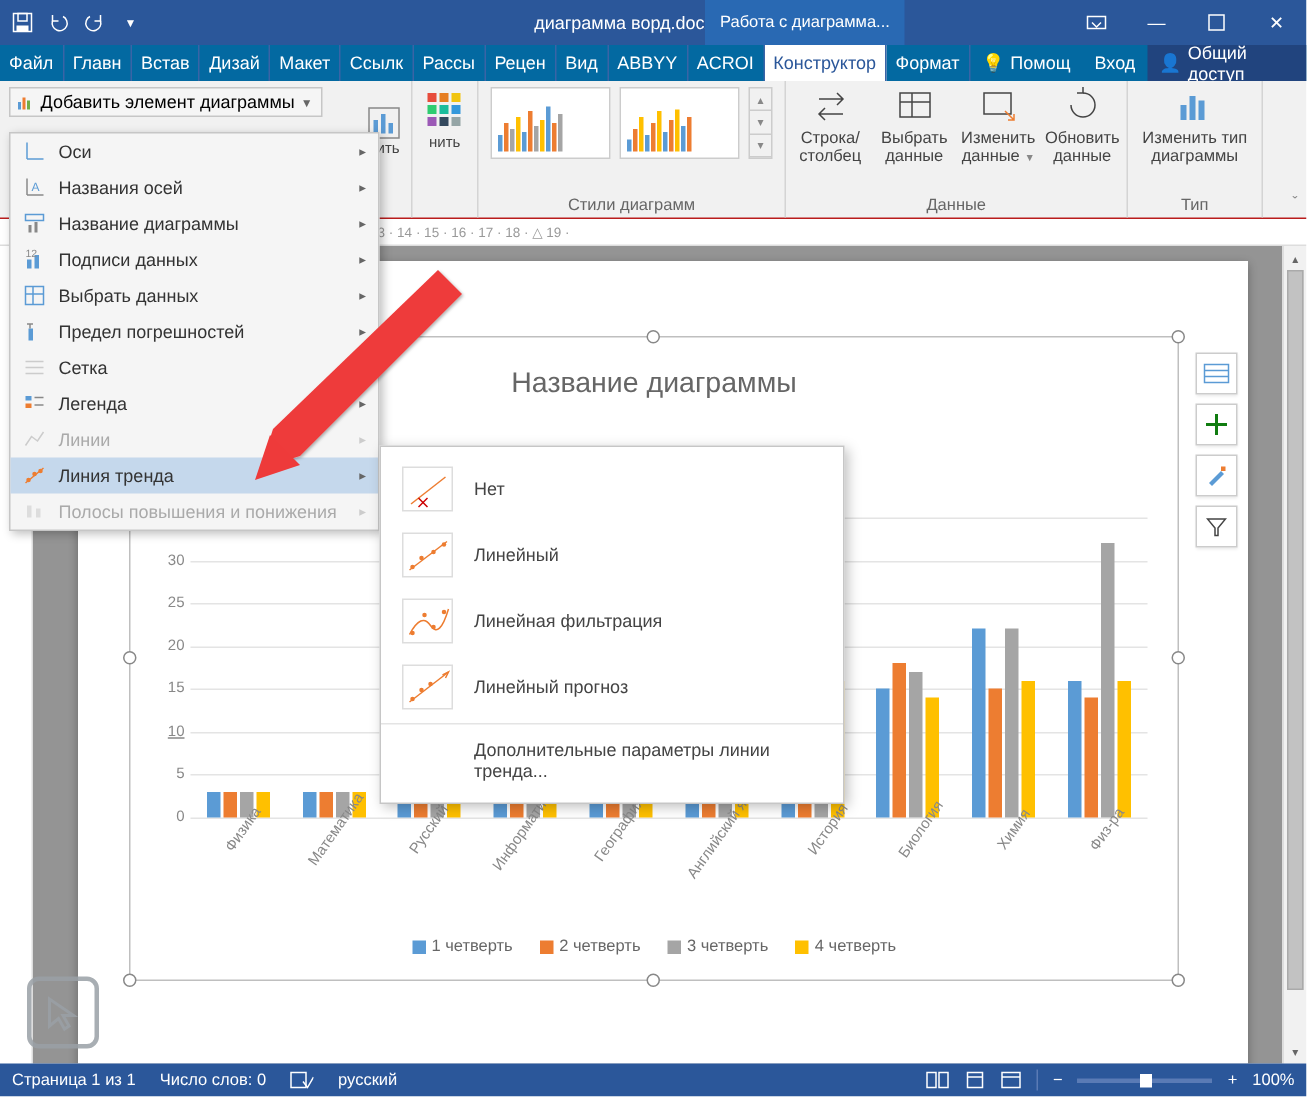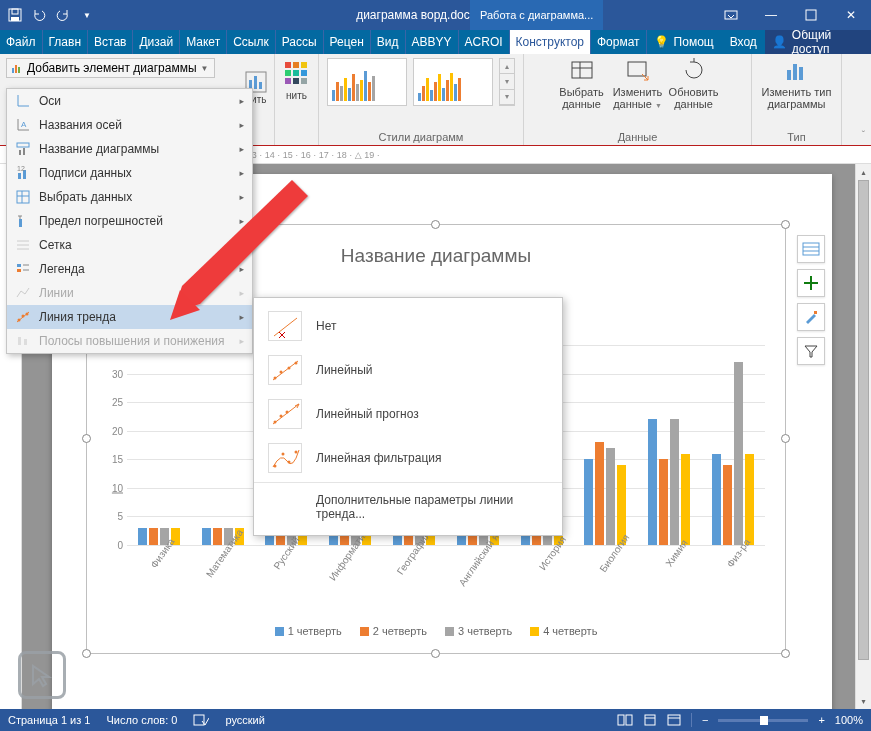--- a/index.html
+++ b/index.html
@@ -274,20 +274,28 @@
           <div>▾</div>
           <div>▾</div>
         </div>
     </div>
     <div class="lbl">Стили диаграмм</div>
   </div>
   <div class="rgroup data">
     <div class="data-row">
       <div class="rbtn">
           <svg class="ico" viewBox="0 0 28 28">
+            <path d="M6 10 L22 10 M18 6 L22 10 L18 14" stroke="#444" fill="none"></path>
+            <path d="M22 20 L6 20 M10 16 L6 20 L10 24" stroke="#444" fill="none"></path>
+          </svg>
+          <span>Строка/</span>
+          <span>столбец</span>
+        </div>
+      <div class="rbtn">
+          <svg class="ico" viewBox="0 0 28 28">
             <rect x="4" y="6" width="20" height="16" fill="none" stroke="#444"></rect>
             <line x1="4" y1="12" x2="24" y2="12" stroke="#444"></line>
             <line x1="12" y1="6" x2="12" y2="22" stroke="#444"></line>
           </svg>
           <span>Выбрать</span>
           <span>данные</span>
         </div>
       <div class="rbtn">
           <svg class="ico" viewBox="0 0 28 28">
             <rect x="4" y="6" width="18" height="14" fill="none" stroke="#444"></rect>
@@ -620,39 +628,39 @@
           <circle cx="27" cy="7" r="1.5" fill="#ed7d31"></circle>
           <line x1="4" y1="24" x2="29" y2="5" stroke="#ed7d31"></line>
         </svg>
       </div>
       <span>Линейный</span>
     </div>
   <div class="sm-item">
       <div class="icn">
         <svg width="34" height="30">
           <circle cx="6" cy="22" r="1.5" fill="#ed7d31"></circle>
+          <circle cx="14" cy="10" r="1.5" fill="#ed7d31"></circle>
+          <circle cx="20" cy="18" r="1.5" fill="#ed7d31"></circle>
+          <circle cx="27" cy="8" r="1.5" fill="#ed7d31"></circle>
+          <path d="M4 23 Q12 8 18 17 T30 6" fill="none" stroke="#ed7d31"></path>
+        </svg>
+      </div>
+      <span>Линейная фильтрация</span>
+    </div>
+  <div class="sm-item">
+      <div class="icn">
+        <svg width="34" height="30">
+          <circle cx="6" cy="22" r="1.5" fill="#ed7d31"></circle>
           <circle cx="12" cy="16" r="1.5" fill="#ed7d31"></circle>
           <circle cx="18" cy="12" r="1.5" fill="#ed7d31"></circle>
           <line x1="4" y1="24" x2="30" y2="4" stroke="#ed7d31"></line>
           <path d="M26 6 L30 4 L28 8" fill="none" stroke="#ed7d31"></path>
         </svg>
       </div>
       <span>Линейный прогноз</span>
-    </div>
-  <div class="sm-item">
-      <div class="icn">
-        <svg width="34" height="30">
-          <circle cx="6" cy="22" r="1.5" fill="#ed7d31"></circle>
-          <circle cx="14" cy="10" r="1.5" fill="#ed7d31"></circle>
-          <circle cx="20" cy="18" r="1.5" fill="#ed7d31"></circle>
-          <circle cx="27" cy="8" r="1.5" fill="#ed7d31"></circle>
-          <path d="M4 23 Q12 8 18 17 T30 6" fill="none" stroke="#ed7d31"></path>
-        </svg>
-      </div>
-      <span>Линейная фильтрация</span>
     </div>
   <div class="sm-sep"></div>
   <div class="sm-more">Дополнительные параметры линии тренда...</div>
 </div>
 
 <svg class="big-arrow" width="150" height="150">
   <defs>
       <filter id="sh">
         <feDropShadow dx="1" dy="1" stdDeviation="1" flood-opacity="0.3"></feDropShadow>
       </filter>

